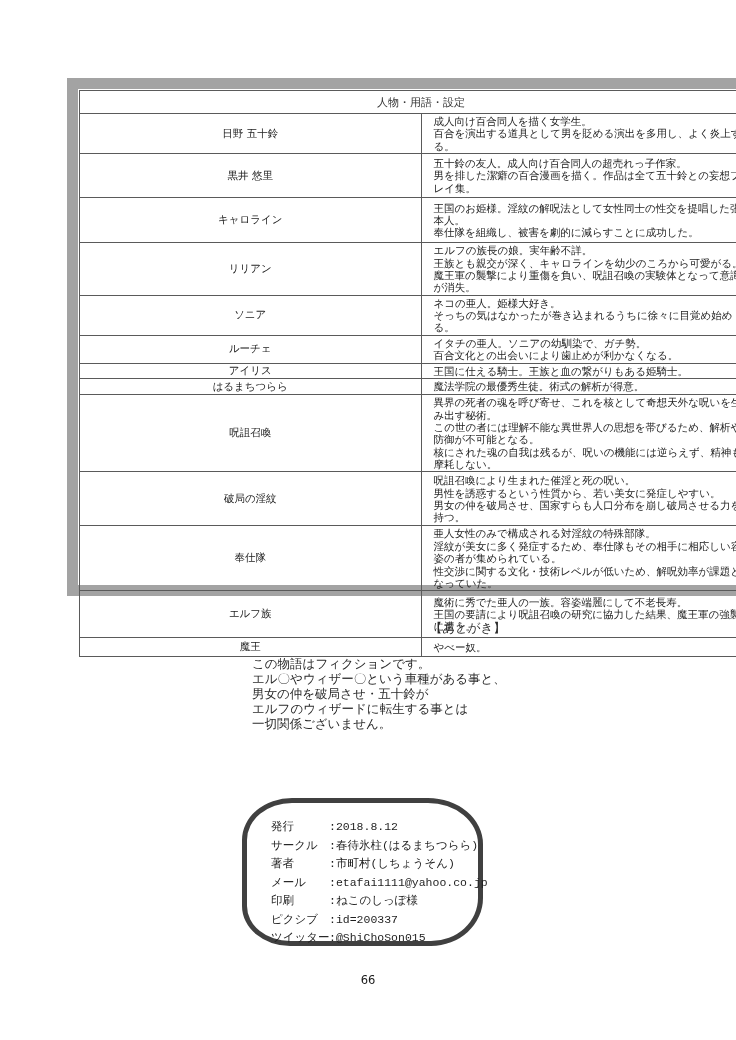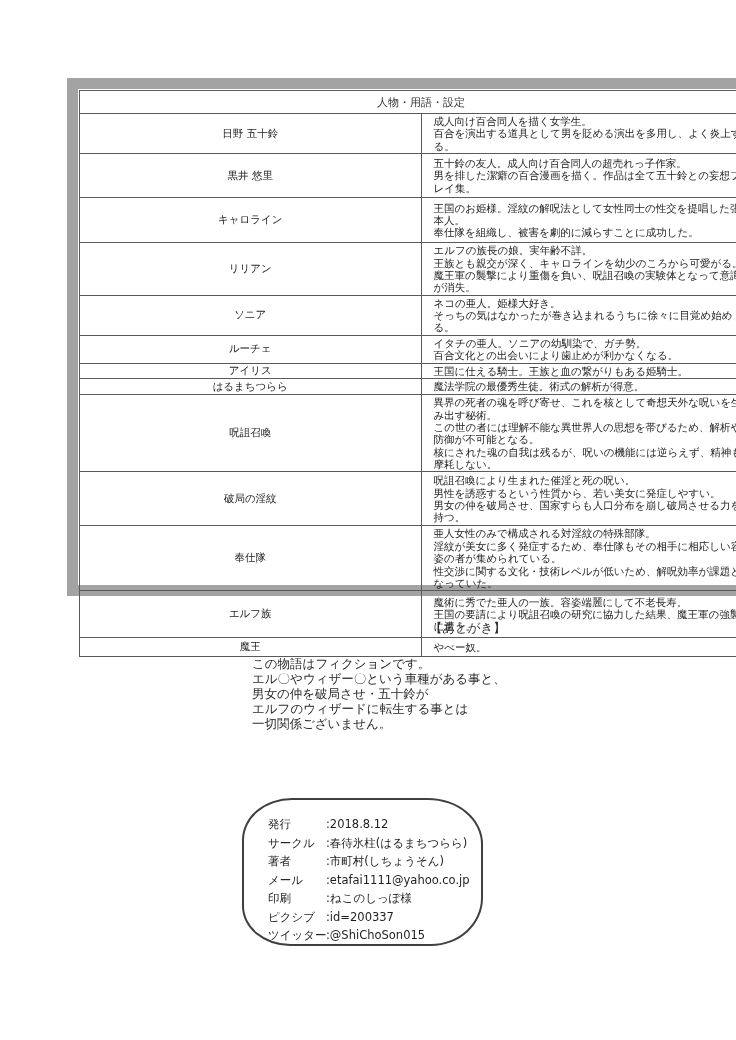--- a/index.html
+++ b/index.html
@@ -69,23 +69,24 @@
     color: #2a2a2a;
   }
   .afterword-heading { margin-bottom: 19px; text-align: right; }
   .afterword-body div { line-height: 15px; }
 
   
   .colophon {
     position: absolute; left: 242px; top: 798px;
     width: 241px; height: 148px;
     box-sizing: border-box;
-    border: 2px solid #404040;
+    border: 5px solid #404040;
     border-radius: 50px 55px 52px 48px / 42px 46px 48px 40px;
     padding: 15px 0 0 24px;
+    font-family: Liberation Mono, monospace;
   }
   .colophon-row {
     display: flex;
     font-size: 11.5px;
     line-height: 18.5px;
     color: #1e1e1e;
     white-space: nowrap;
   }
   .colophon-label { width: 58px; flex: none; overflow: hidden; }
   .colophon-value { flex: none; }
@@ -220,14 +221,15 @@
       <div class="colophon-row">
         <span class="colophon-label">ピクシブ</span>
         <span class="colophon-value">:id=200337</span>
       </div>
       <div class="colophon-row">
         <span class="colophon-label">ツイッター</span>
         <span class="colophon-value">:@ShiChoSon015</span>
       </div>
     </div>
 
+  <div class="page-number">66</div>
 
 </div>
 
 </body></html>

